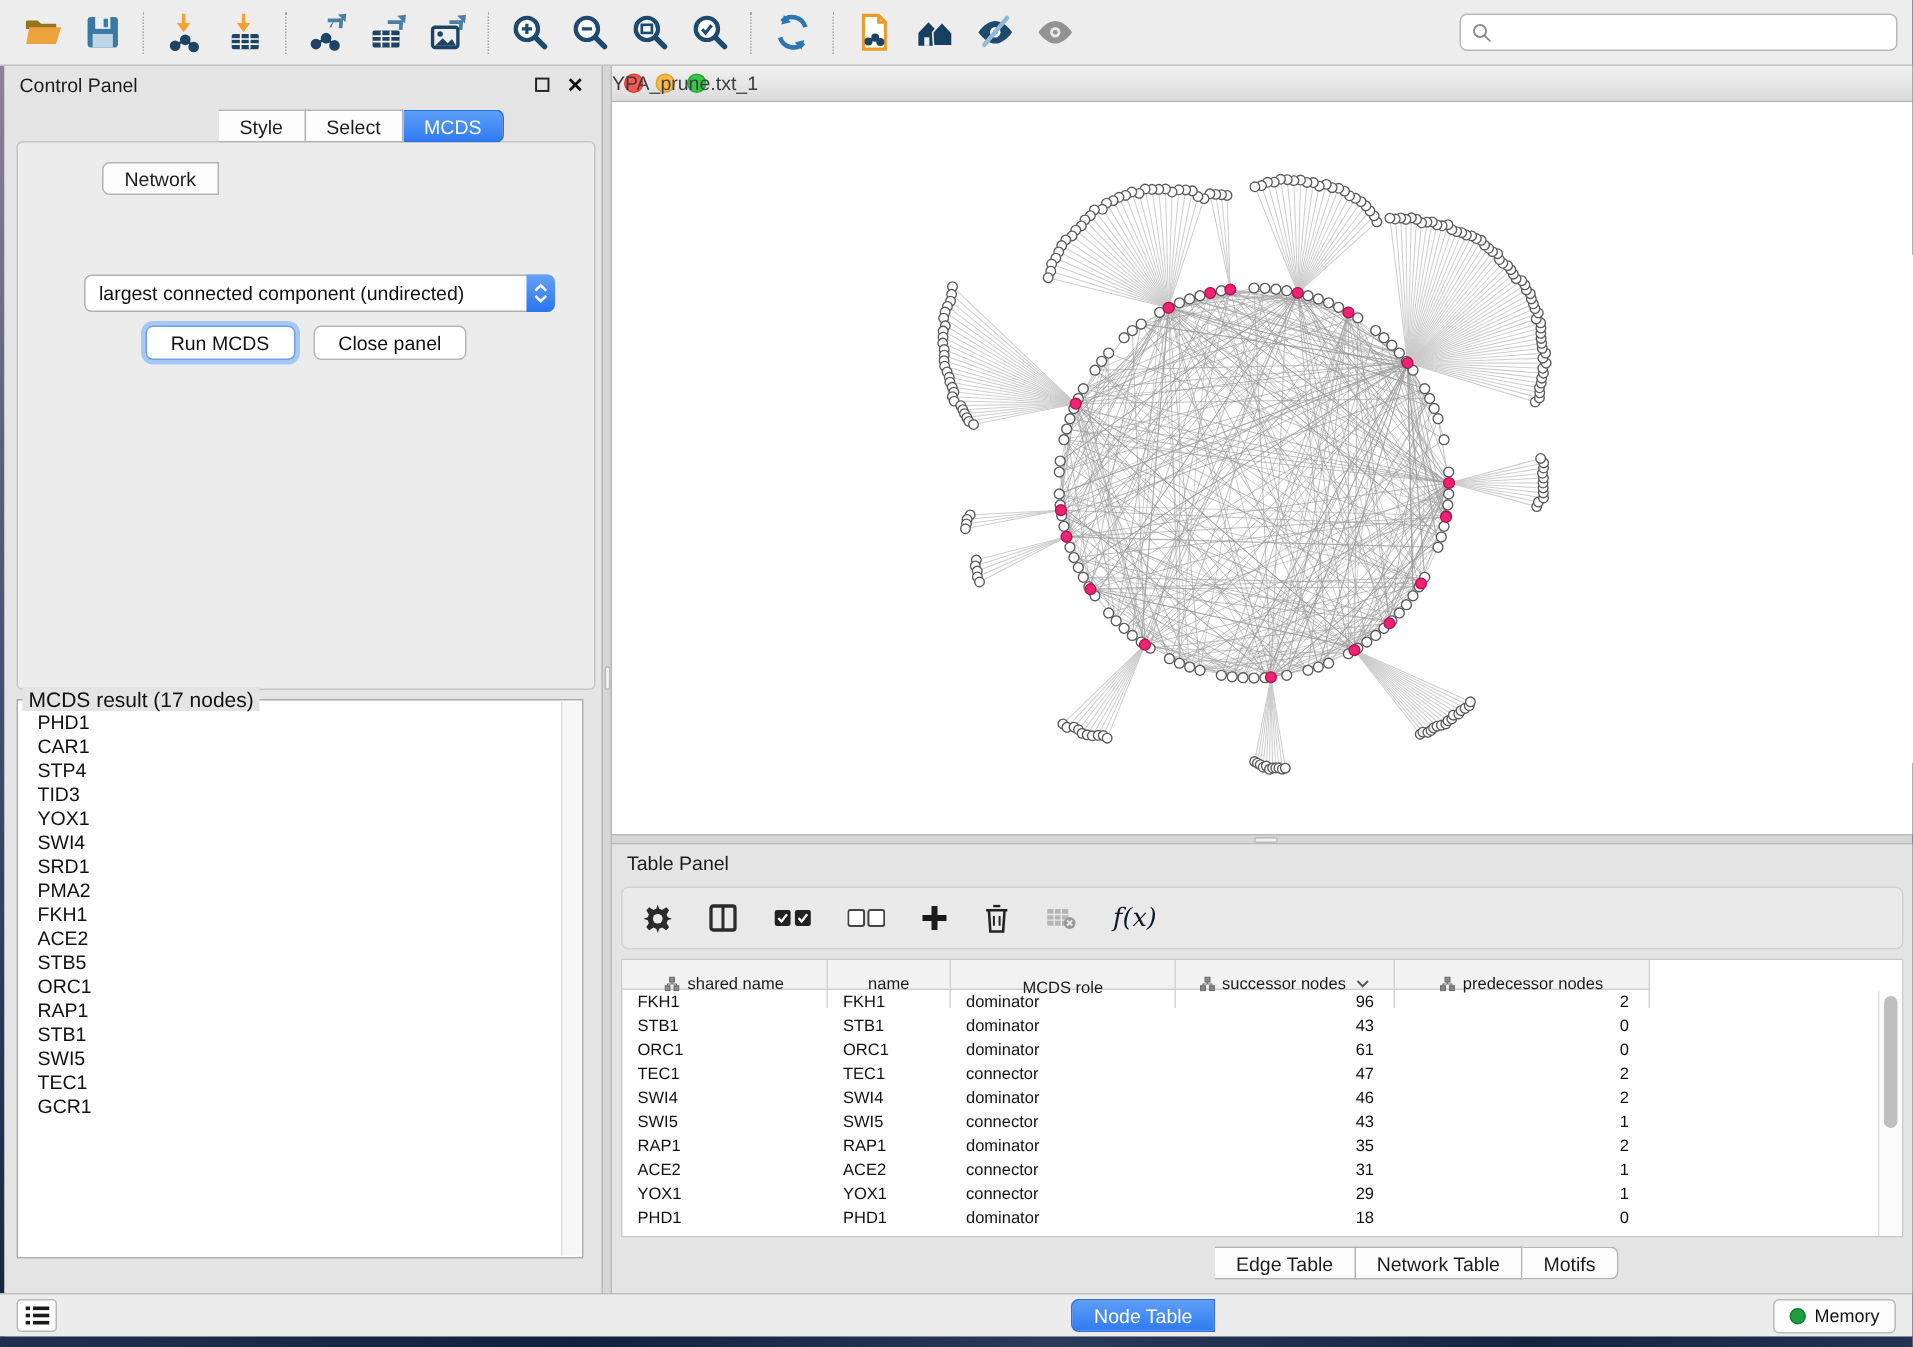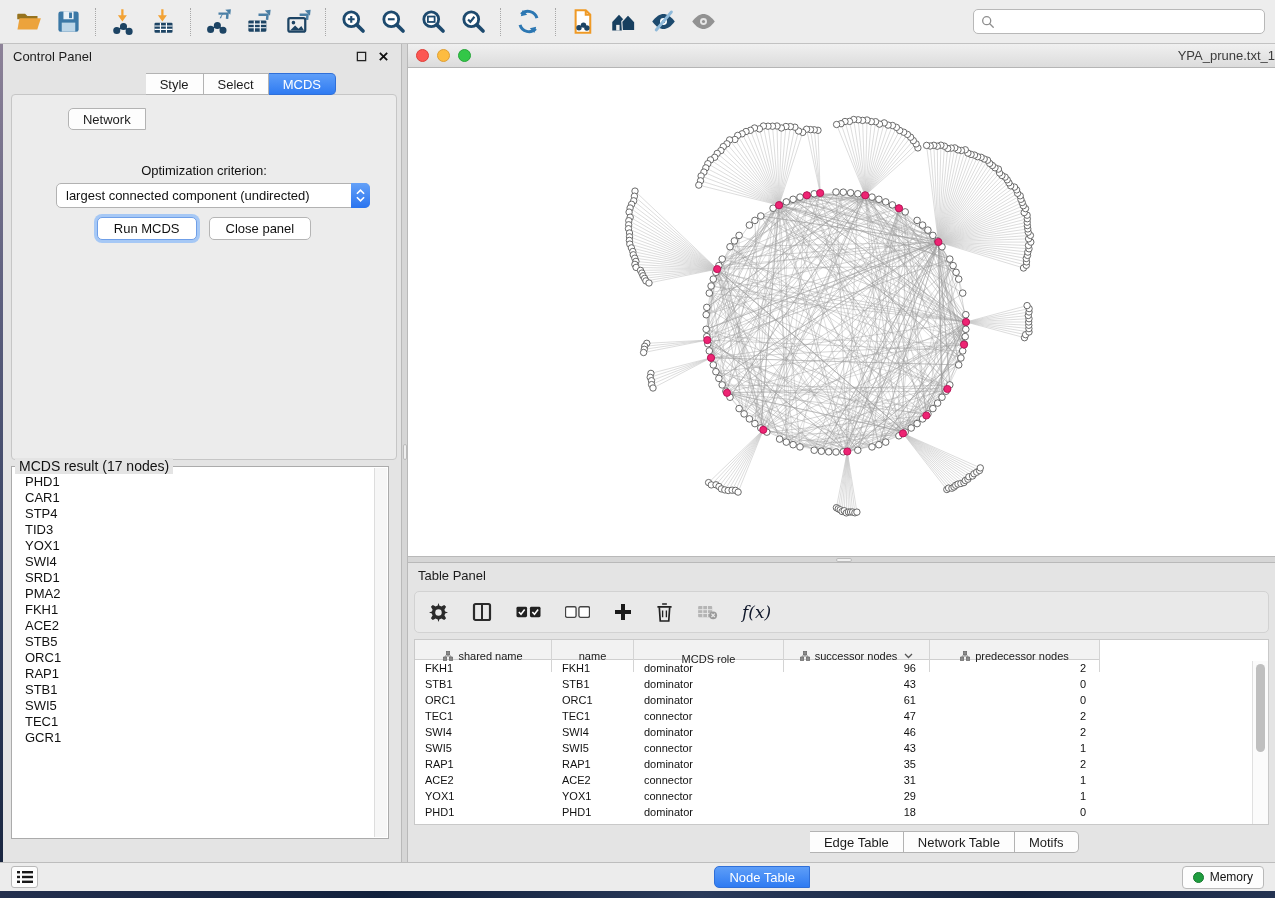--- a/index.html
+++ b/index.html
@@ -69,21 +69,21 @@
 
   
   .network-frame { position:absolute; left:408px; top:44px; width:867px; height:512px; background:#fff; }
   .net-titlebar { height:24px; background:linear-gradient(#f0f0f0,#dcdcdc);
                   border-bottom:1px solid #b5b5b5; display:flex; align-items:center; padding:0 8px; }
   .lights { display:flex; gap:8px; }
   .light { width:13px; height:13px; border-radius:50%; }
   .light.red { background:#fc5753; border:1px solid #df3e38; }
   .light.yellow { background:#fdbc40; border:1px solid #de9f34; }
   .light.green { background:#33c748; border:1px solid #27a539; }
-  .net-title { position:absolute; left:0; right:0; text-align:right; font-size:13px; color:#3c3c3c; }
+  .net-title { position:absolute; left:0; right:0; text-align:left; font-size:13px; color:#3c3c3c; }
   .net-canvas { position:absolute; left:0; top:24px; width:867px; height:488px; background:#fff; }
   .net-canvas svg { display:block; }
 
   
   .h-divider { position:absolute; left:408px; top:556px; width:867px; height:7px; background:#d6d6d6;
                border-top:1px solid #b9b9b9; border-bottom:1px solid #b9b9b9; }
   .h-grip { position:absolute; left:428px; top:1px; width:16px; height:4px;
             background:#efefef; border:1px solid #bbb; border-radius:2px; }
 
   
@@ -298,21 +298,20 @@
       </span>
     </div>
 
     <div class="seg-tabs" id="cp-tabs">
         <div class="seg">Network</div>
         <div class="seg">Style</div>
         <div class="seg">Select</div>
         <div class="seg active">MCDS</div>
       </div>
     <div class="cp-card">
-      <div class="opt-label">Optimization criterion:</div>
       <div class="combo">
         <span>largest connected component (undirected)</span>
         <span class="stepper">
           <svg width="9" height="6" viewBox="0 0 10 6">
               <path d="M1 5l4-4 4 4" fill="none" stroke="#fff" stroke-width="1.8"></path>
             </svg>
           <svg width="9" height="6" viewBox="0 0 10 6">
               <path d="M1 1l4 4 4-4" fill="none" stroke="#fff" stroke-width="1.8"></path>
             </svg>
         </span>

